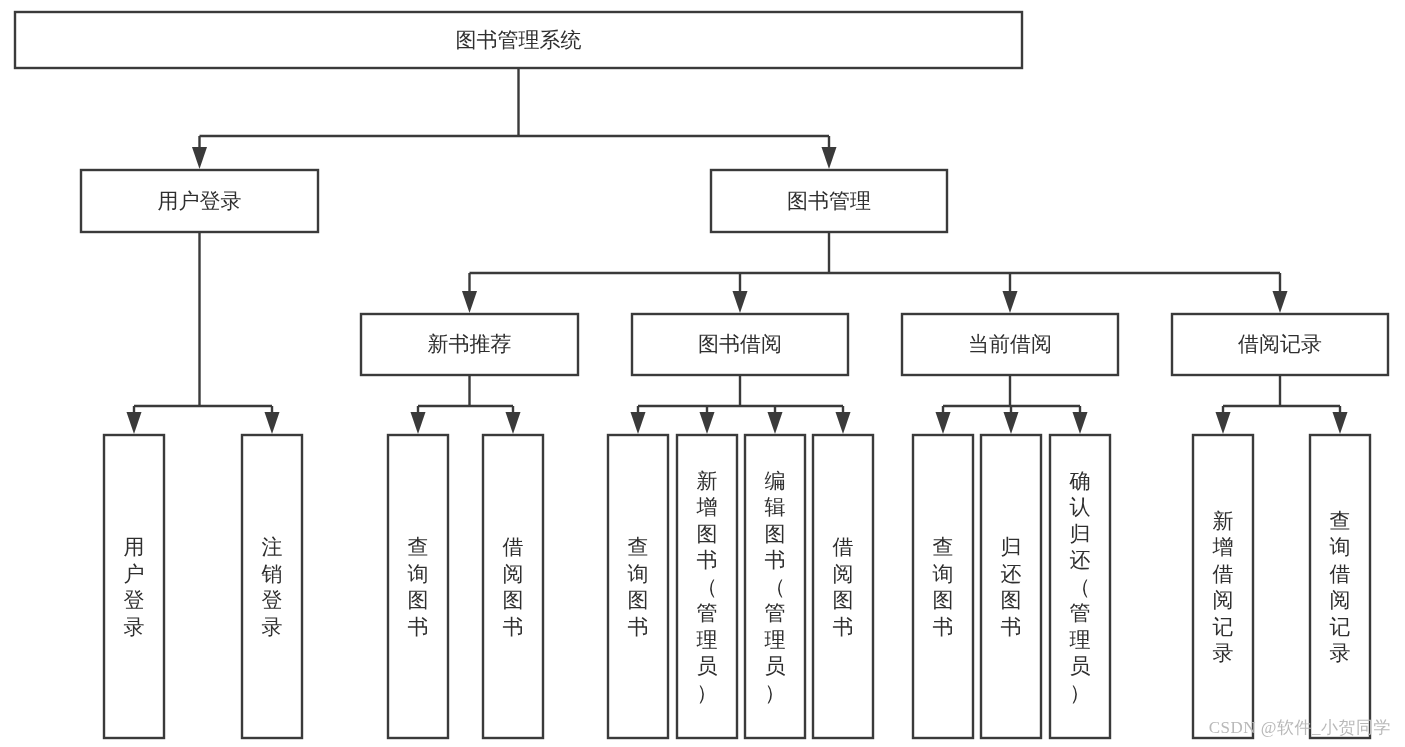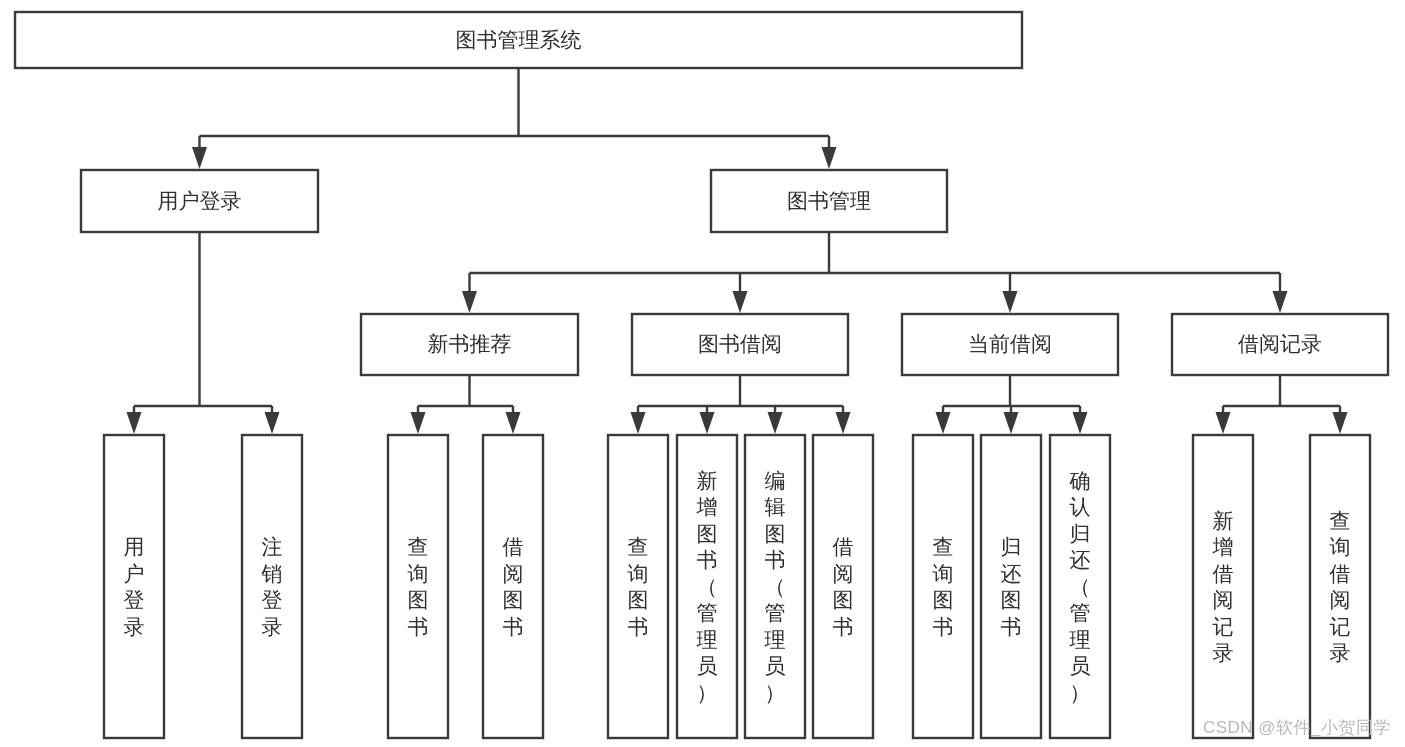--- a/index.html
+++ b/index.html
@@ -53,21 +53,21 @@
   .node-label-vertical {
     fill: #2f2f2f;
     font-family: "Liberation Sans", "DejaVu Sans", sans-serif;
     font-size: 21px;
     text-anchor: middle;
   }
   .watermark {
     position: absolute;
     right: 14px;
     bottom: 8px;
-    font-family: Liberation Sans, sans-serif;
+    font-family: Liberation Serif, serif;
     font-size: 17px;
     color: #b9b9b9;
     white-space: nowrap;
     letter-spacing: 0.5px;
     pointer-events: none;
   }
 </style>
 </head>
 <body>
 

